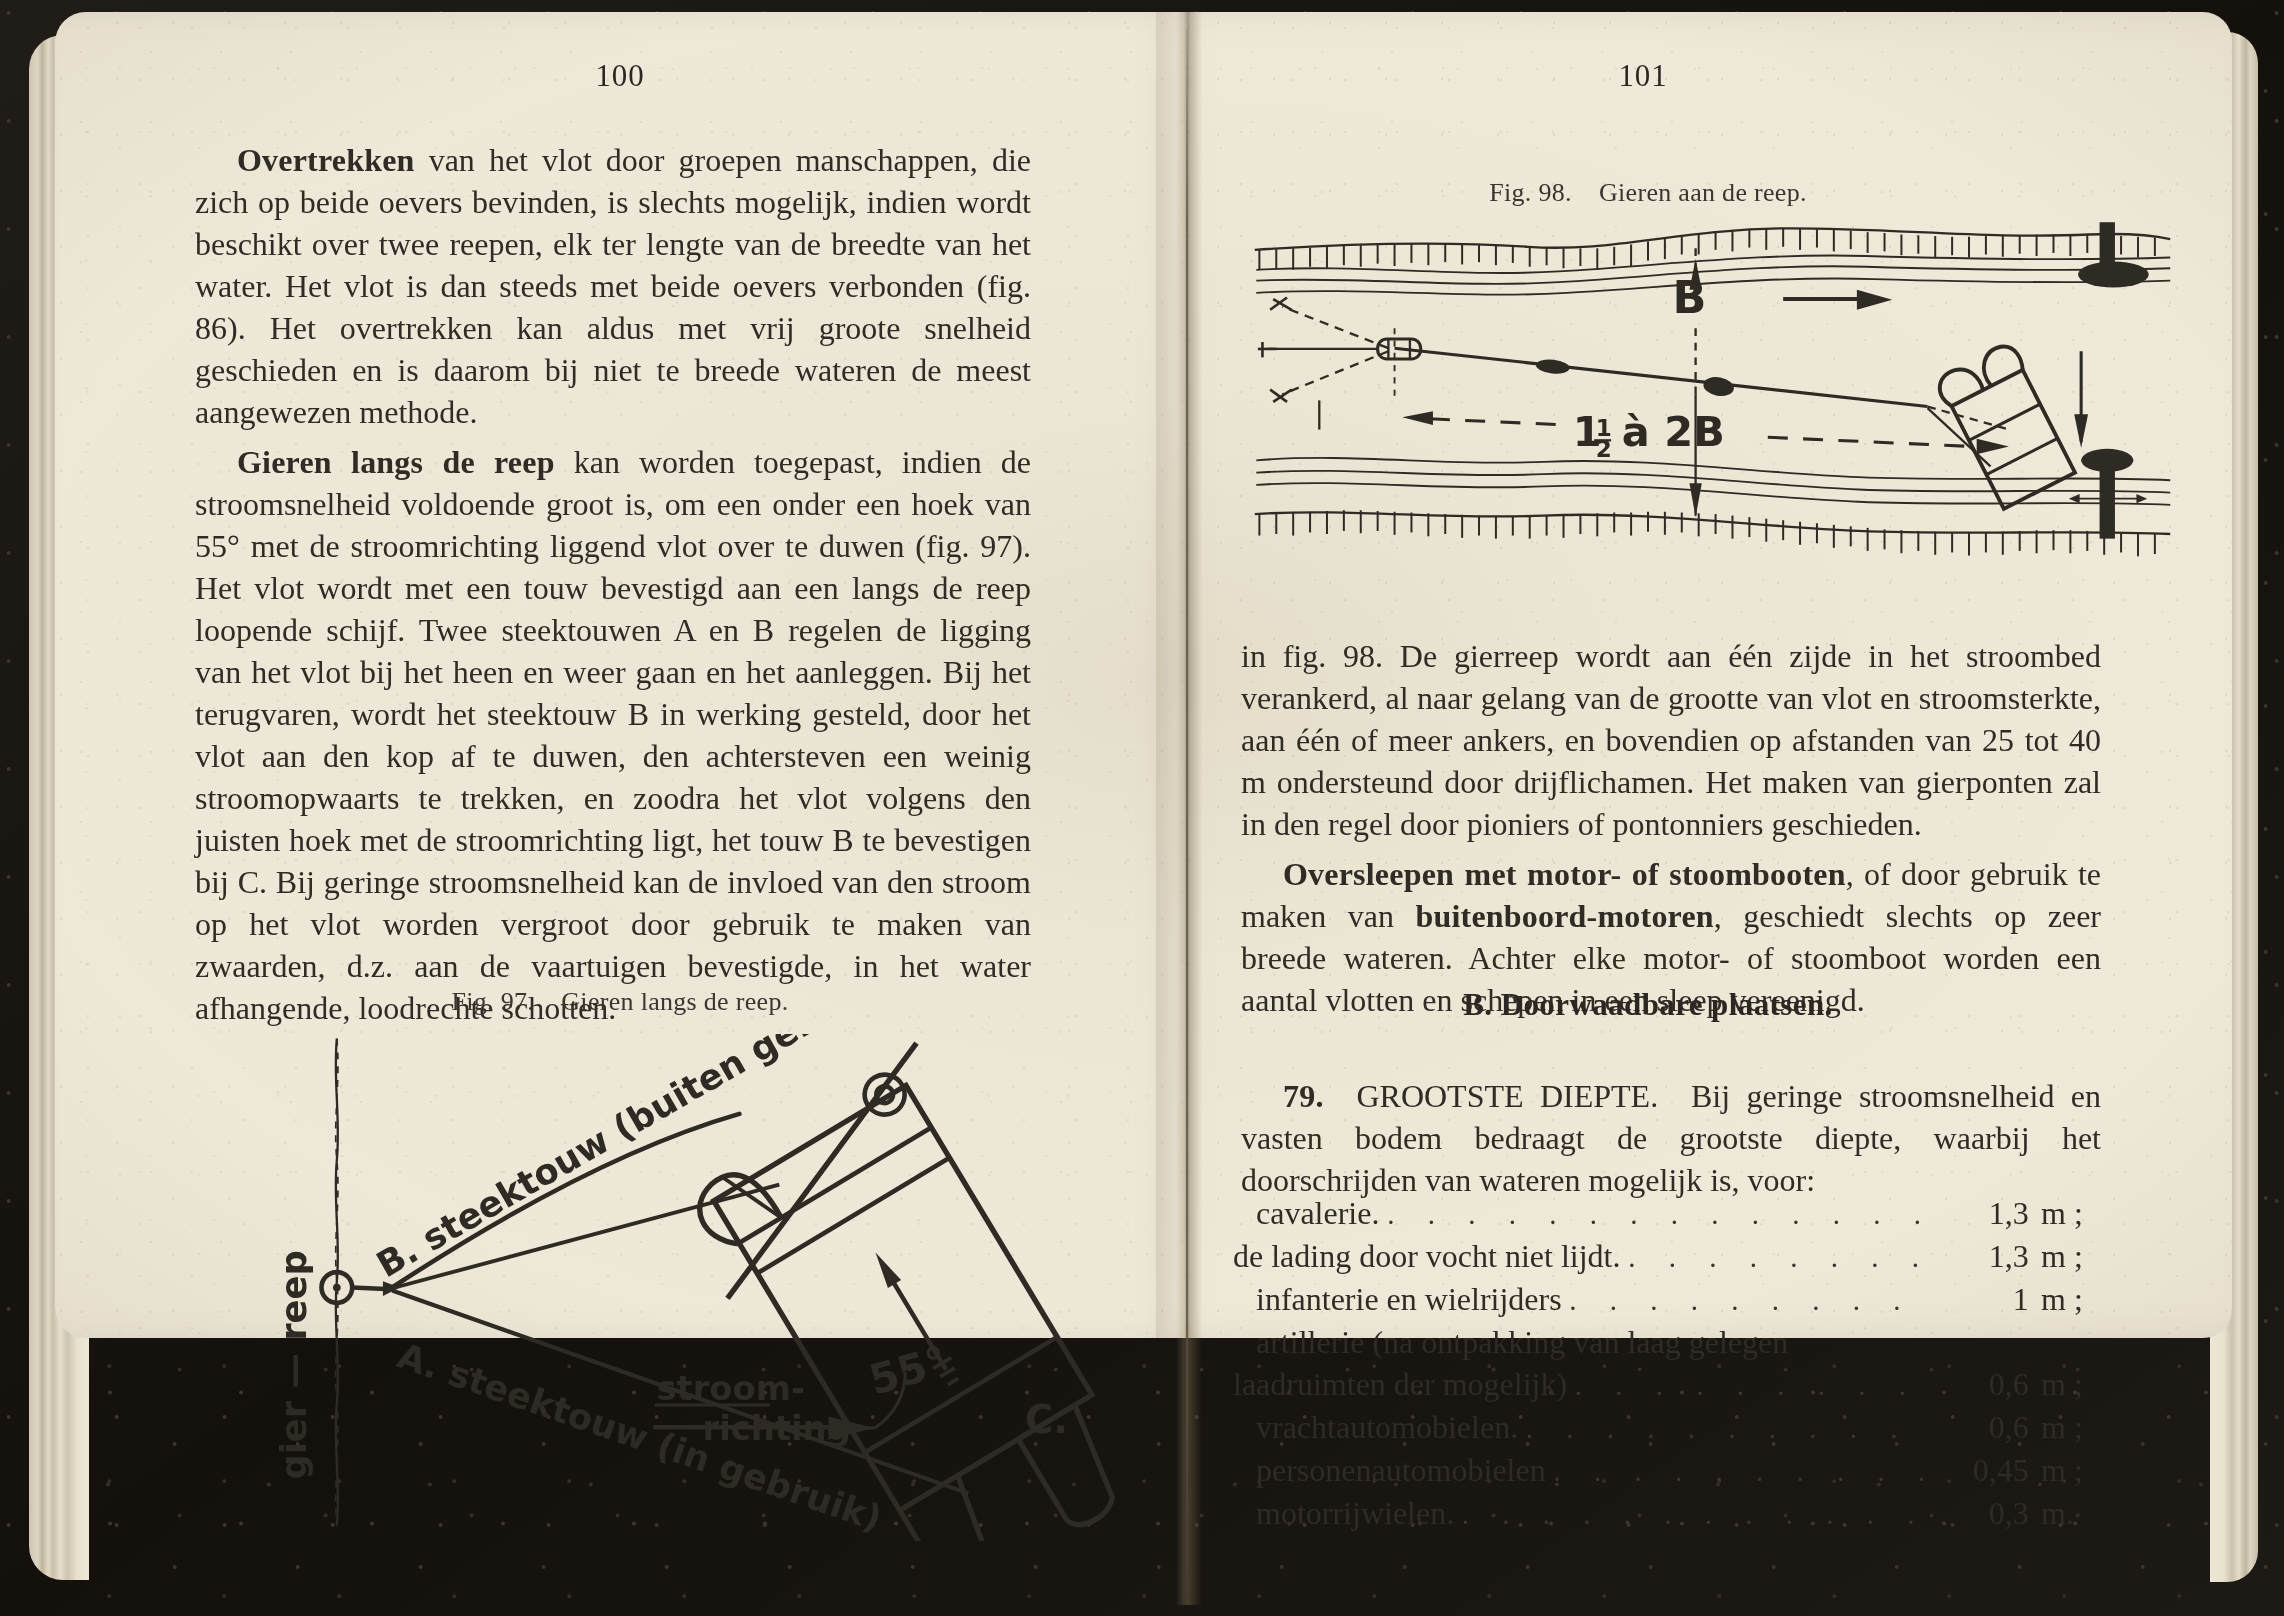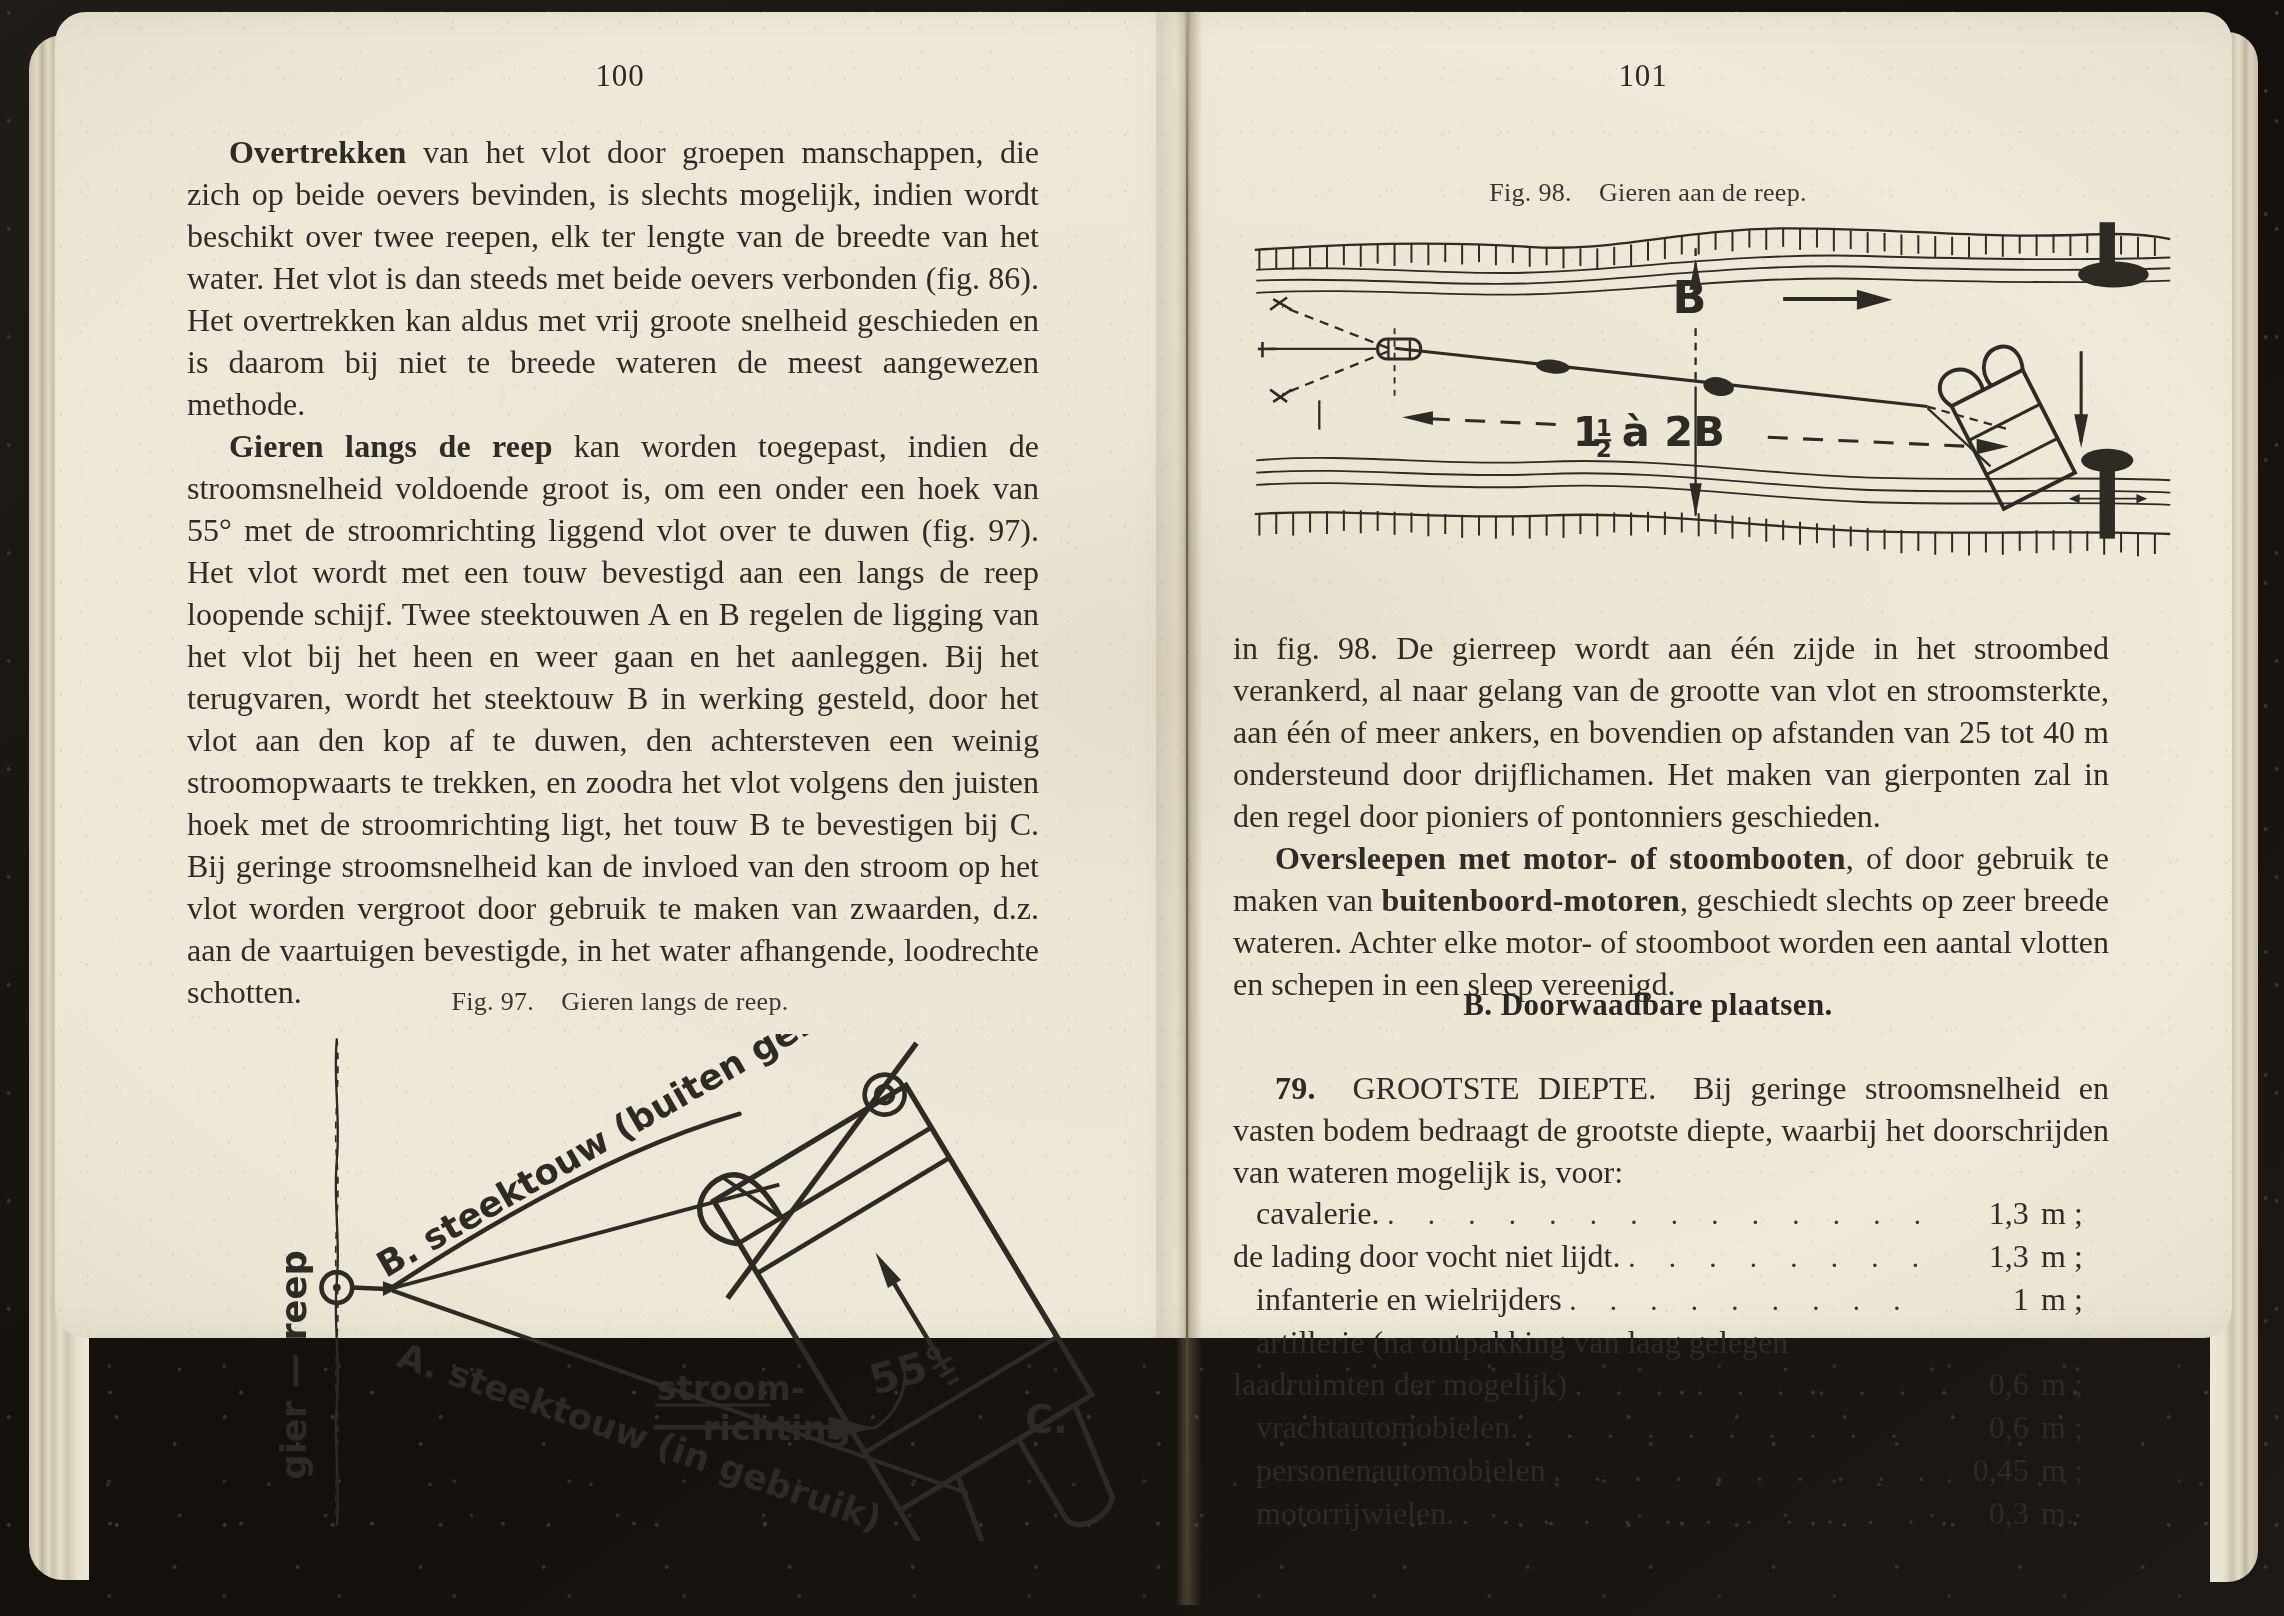--- a/index.html
+++ b/index.html
@@ -91,21 +91,21 @@
   .folio{
     position:absolute;width:100%;text-align:center;
     font-size:31px;color:#2b2823;letter-spacing:0.8px;
   }
   .col{
     position:absolute;color:#2f2b25;
     font-size:32px;line-height:42px;
     text-align:justify;text-justify:inter-word;
     -webkit-font-feature-settings:"liga" 0;
   }
-  .col p{margin:0;}
+  .col p{margin:8px;}
   .col b{font-weight:bold;letter-spacing:0.2px;}
   .ind{text-indent:42px;}
   .figcap{
     position:absolute;color:#393530;font-size:26px;letter-spacing:0.3px;
     text-align:center;width:100%;
   }
   .sechead{
     position:absolute;width:100%;text-align:center;
     font-weight:bold;font-size:31px;color:#2b2722;letter-spacing:0.4px;
   }

